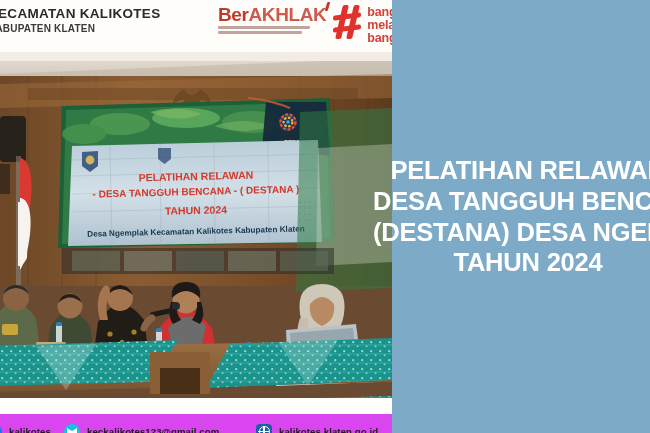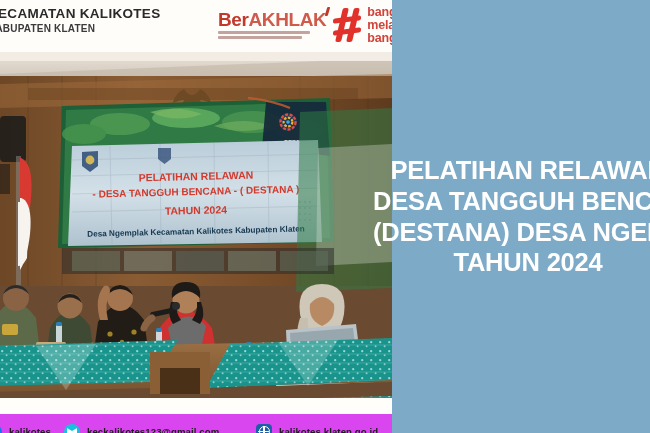--- a/index.html
+++ b/index.html
@@ -6,21 +6,21 @@
   body{width:650px;height:433px;overflow:hidden;font-family:"Liberation Sans",sans-serif;}
   .stage{position:relative;width:650px;height:433px;background:#fffefb;overflow:hidden;}
 
   
   .header{position:absolute;left:0;top:0;width:392px;height:52px;background:#fffdfa;z-index:6;}
   .hdr-text{position:absolute;left:-12px;top:6px;line-height:1.12;}
   .hdr-l1{font-size:13.5px;font-weight:bold;color:#2a2a2a;letter-spacing:.3px;white-space:nowrap;}
   .hdr-l2{font-size:10px;font-weight:bold;color:#3a3a3a;letter-spacing:.2px;white-space:nowrap;margin-top:2px;}
 
   
-  .berakhlak{position:absolute;left:218px;top:5px;display:flex;align-items:center;}
+  .berakhlak{position:absolute;left:218px;top:5px;display:flex;align-items:flex-start;}
   .ber-left{position:relative;padding-right:4px;}
   .ber-word{font-size:19px;font-weight:bold;color:#c0392b;letter-spacing:-.4px;line-height:1;white-space:nowrap;}
   .ber-word .lite{color:#cf5b4c;font-weight:bold;}
   .ber-apos{position:absolute;right:1px;top:-3px;width:3px;height:9px;background:#c0392b;transform:skewX(-16deg);border-radius:1px;}
   .ber-tag{margin-top:2px;}
   .ber-tag span{display:block;height:3px;background:#b7938d;opacity:.85;border-radius:1px;margin-bottom:2px;}
   .ber-tag span.w1{width:92px;}
   .ber-tag span.w2{width:84px;}
   .hash{position:relative;width:30px;height:34px;margin:0 5px 0 2px;}
   .hash i{position:absolute;background:#e0322b;border-radius:2px;display:block;}

